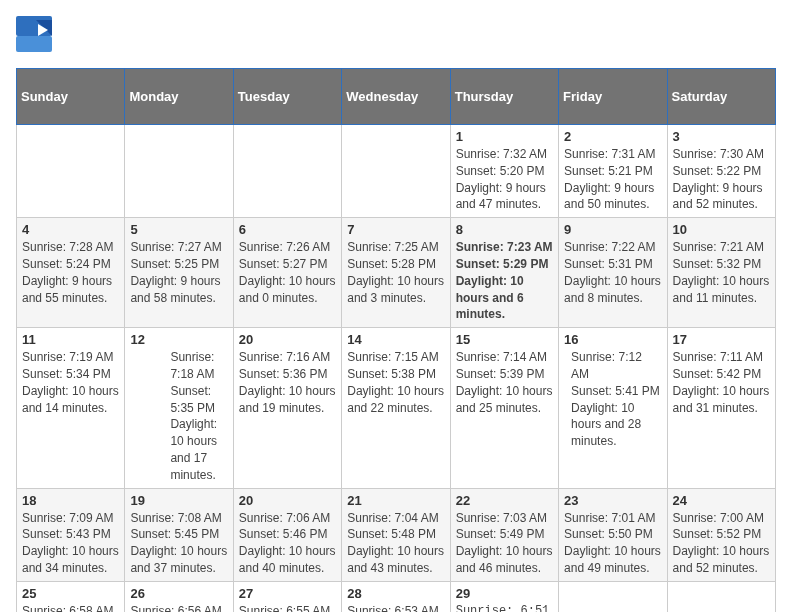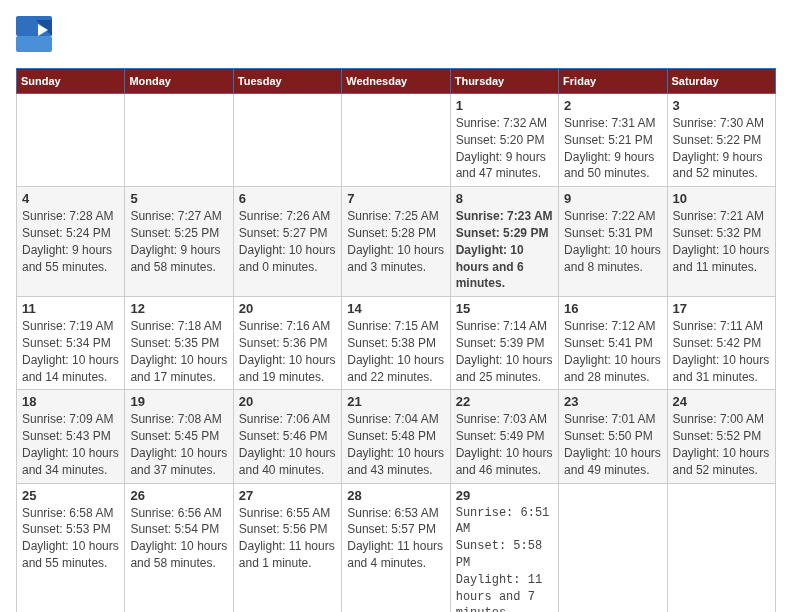--- a/index.html
+++ b/index.html
@@ -45,25 +45,25 @@
     .location-title {
       font-size: 16px;
       color: #555;
     }
     table {
       width: 100%;
       border-collapse: collapse;
       table-layout: fixed;
     }
     thead tr th {
-      background-color: #7f1d1d;
+      background-color: #737373;
       color: white;
-      font-size: 11px;
-      font-weight: bold;
-      padding: 6px 4px;
+      font-size: 13px;
+      font-weight: bold;
+      padding: 20px 4px;
       text-align: left;
       border: 1px solid #2e6fbe;
     }
     tbody tr td {
       border: 1px solid #ccc;
       vertical-align: top;
       padding: 4px 5px;
       font-size: 10.5px;
       color: #333;
       height: 90px;
@@ -196,21 +196,21 @@
       </tr>
       <tr>
         <td>
           <span class="day-number">11</span>
           <div class="day-info" style="white-space: pre-line;">Sunrise: 7:19 AM
 Sunset: 5:34 PM
 Daylight: 10 hours and 14 minutes.</div>
         </td>
         <td>
           <span class="day-number">12</span>
-          <div class="day-info" style="white-space: pre-line;">Sunrise: 7:18 AM
+          <div class="day-info" style="white-space: pre-line; margin-left: 40px;">Sunrise: 7:18 AM
 Sunset: 5:35 PM
 Daylight: 10 hours and 17 minutes.</div>
         </td>
         <td>
           <span class="day-number">20</span>
           <div class="day-info" style="white-space: pre-line;">Sunrise: 7:16 AM
 Sunset: 5:36 PM
 Daylight: 10 hours and 19 minutes.</div>
         </td>
         <td>
@@ -220,21 +220,21 @@
 Daylight: 10 hours and 22 minutes.</div>
         </td>
         <td>
           <span class="day-number">15</span>
           <div class="day-info" style="white-space: pre-line;">Sunrise: 7:14 AM
 Sunset: 5:39 PM
 Daylight: 10 hours and 25 minutes.</div>
         </td>
         <td>
           <span class="day-number">16</span>
-          <div class="day-info" style="white-space: pre-line;">Sunrise: 7:12 AM
+          <div class="day-info" style="white-space: pre-line; margin-left: 7px;">Sunrise: 7:12 AM
 Sunset: 5:41 PM
 Daylight: 10 hours and 28 minutes.</div>
         </td>
         <td>
           <span class="day-number">17</span>
           <div class="day-info" style="white-space: pre-line;">Sunrise: 7:11 AM
 Sunset: 5:42 PM
 Daylight: 10 hours and 31 minutes.</div>
         </td>
       </tr>

